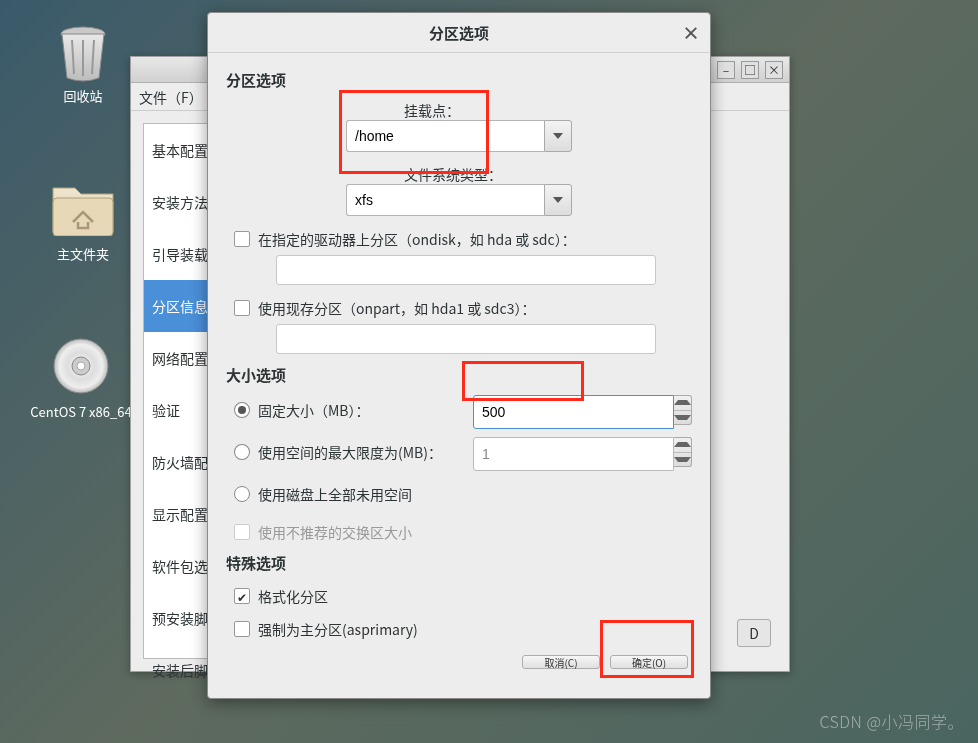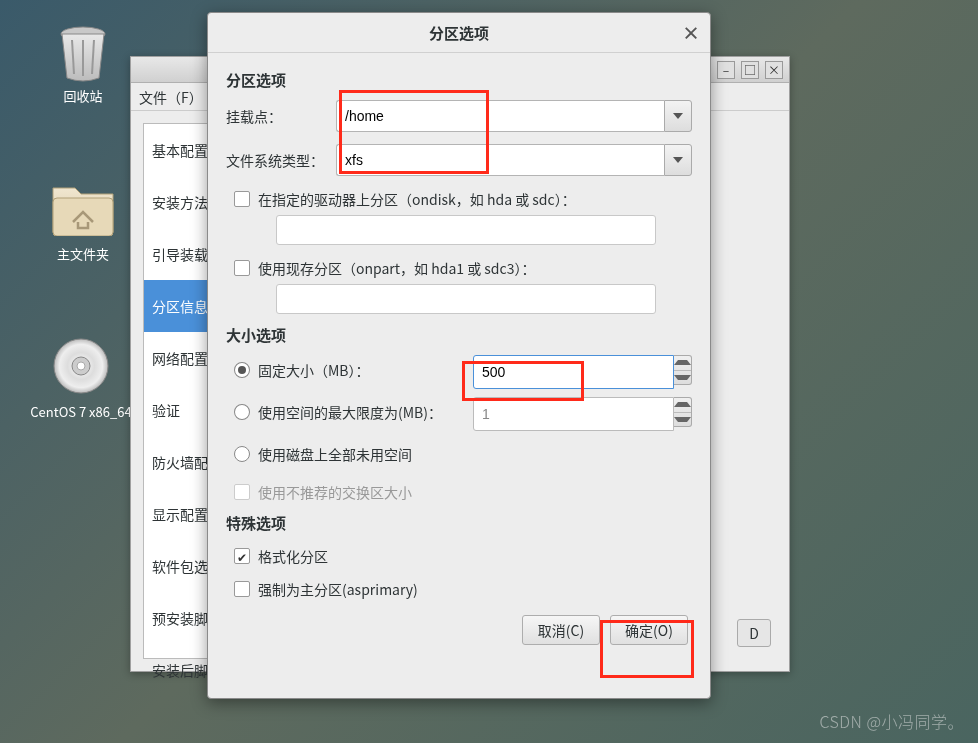--- a/index.html
+++ b/index.html
@@ -133,20 +133,21 @@
   }
   .dialog .content {
     padding: 16px 18px 10px 18px;
   }
   .section { margin-bottom: 10px; }
   .section-title { font-size: 15px; font-weight: bold; margin-bottom: 10px; }
 
   .form-row {
     display:flex; align-items:center;
     margin-bottom: 12px;
+    flex-direction: column;
   }
   .form-row .lbl {
     width: 110px;
     text-align: left;
     padding-right: 6px;
   }
   .combo {
     position: relative;
     flex:1;
     display:flex;
@@ -267,26 +268,26 @@
     border-top:5px solid #666;
   }
 
   .dlg-footer {
     display:flex; justify-content:flex-end;
     gap: 10px;
     padding: 6px 4px 0 0;
   }
   .button {
     min-width: 78px;
-    height: 30px;
+    height: 14px;
     border: 1px solid #adadad;
     border-radius: 3px;
     background: linear-gradient(#f6f6f6,#e0e0e0);
     display:flex;align-items:center;justify-content:center;
-    font-size:14px;
+    font-size:10px;
     cursor:pointer;
   }
 
   
   .ann {
     position:absolute;
     border: 3px solid #ff2a1a;
     pointer-events:none;
     z-index: 50;
   }

